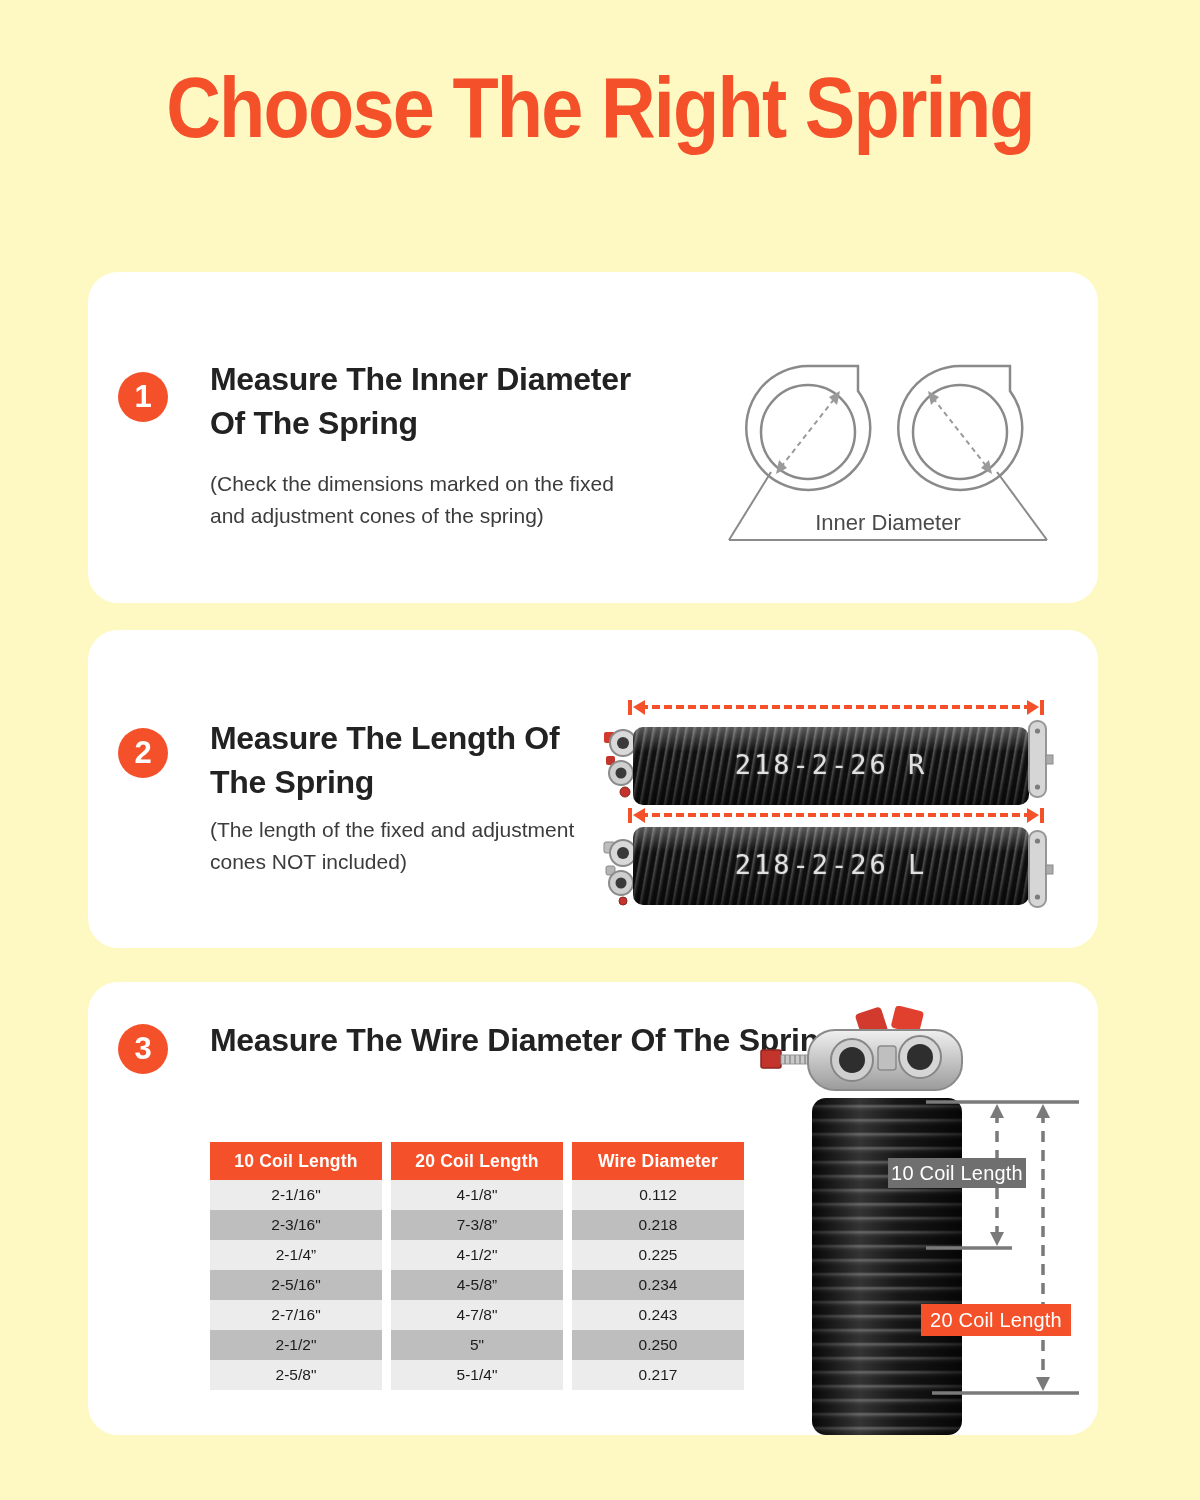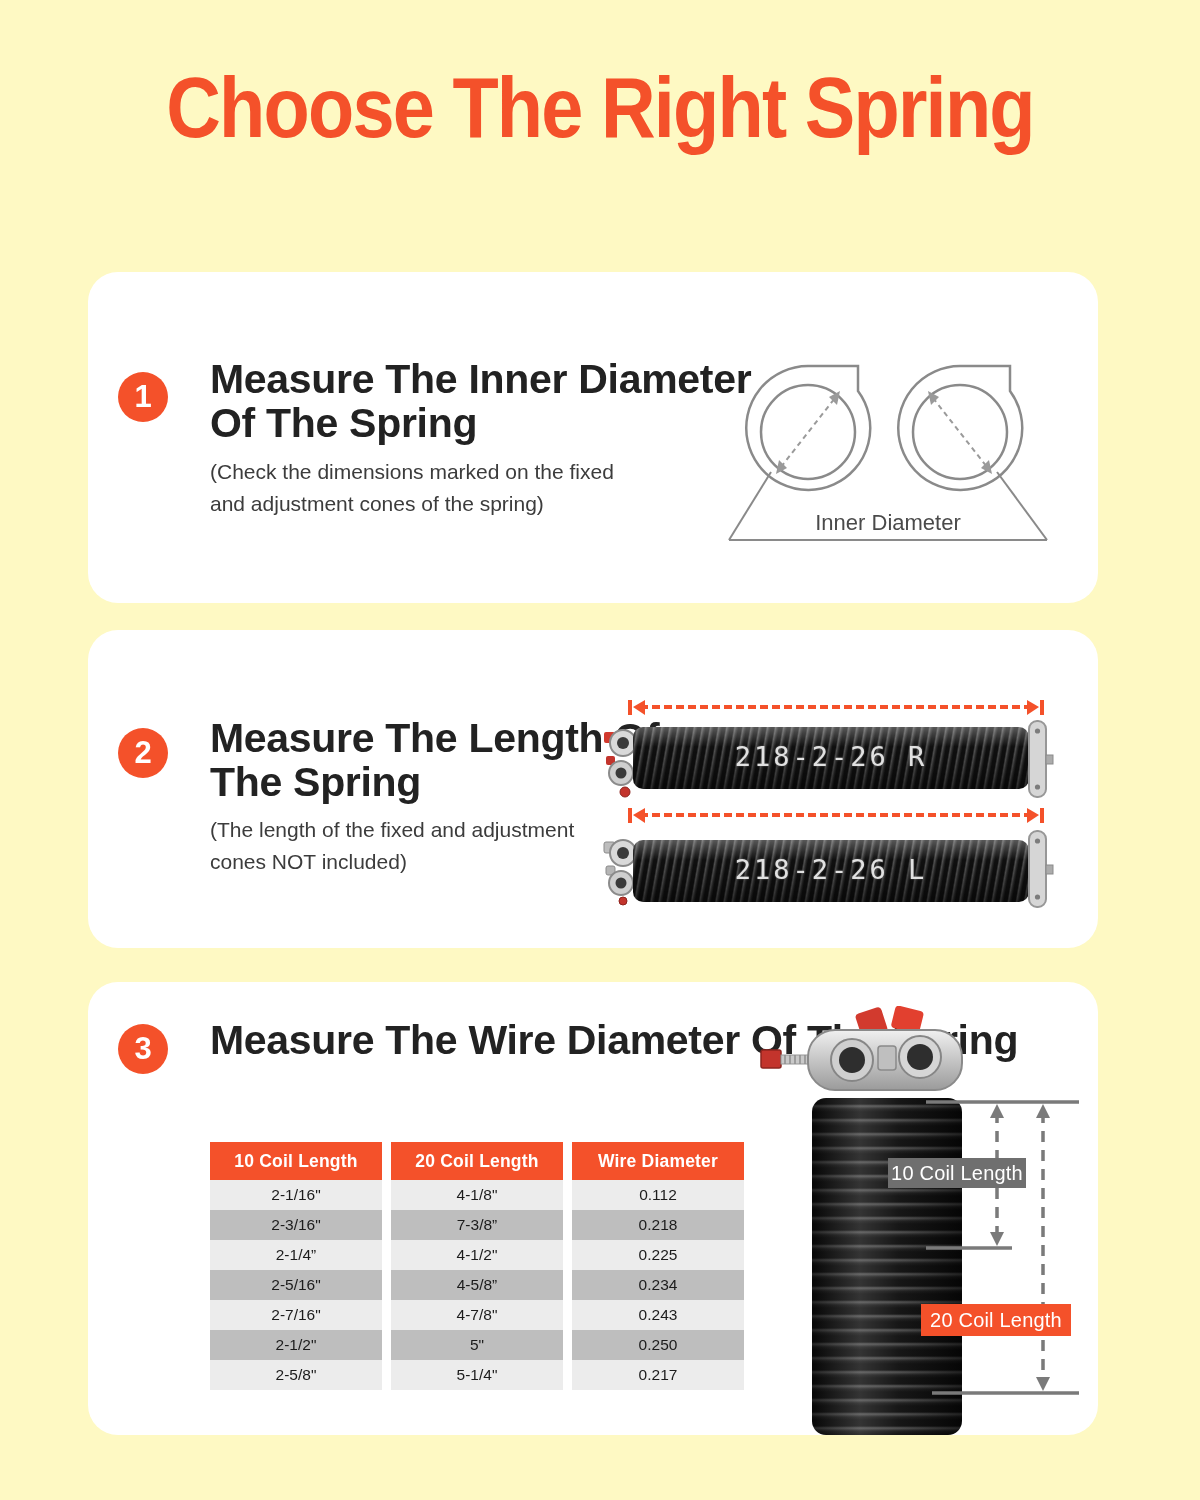--- a/index.html
+++ b/index.html
@@ -27,39 +27,39 @@
   .card{position:absolute;left:88px;width:1010px;background:#FFFFFF;border-radius:30px;}
   .card1{top:272px;height:331px;}
   .card2{top:630px;height:318px;}
   .card3{top:982px;height:453px;overflow:hidden;}
 
   .step-badge{
     position:absolute;width:50px;height:50px;border-radius:50%;
     background:var(--accent);color:#fff;font-size:31px;font-weight:700;
     display:flex;align-items:center;justify-content:center;
   }
-  .step-title{position:absolute;left:122px;font-size:41px;font-weight:700;color:#222;line-height:44px;letter-spacing:-0.3px;}
+  .step-title{position:absolute;left:122px;font-size:32px;font-weight:700;color:#222;line-height:44px;letter-spacing:-0.3px;}
   .step-note{position:absolute;left:122px;font-size:21px;font-weight:400;color:#3C3C3C;line-height:32px;}
 
   
   .diagram-svg{position:absolute;left:625px;top:78px;}
 
   
   .spring-row{position:absolute;left:515px;width:460px;height:104px;}
   .dash-arrow{position:absolute;left:25px;top:0;width:416px;height:16px;}
   .dash-arrow .line{position:absolute;top:5px;left:12px;right:12px;border-top:4px dashed var(--accent);}
   .dash-arrow .cap-l{position:absolute;left:0;top:0;width:4px;height:15px;background:var(--accent);}
   .dash-arrow .cap-r{position:absolute;right:0;top:0;width:4px;height:15px;background:var(--accent);}
   .dash-arrow .head-l{position:absolute;left:5px;top:0;width:0;height:0;
     border-top:7px solid transparent;border-bottom:8px solid transparent;border-right:12px solid var(--accent);}
   .dash-arrow .head-r{position:absolute;right:5px;top:0;width:0;height:0;
     border-top:7px solid transparent;border-bottom:8px solid transparent;border-left:12px solid var(--accent);}
 
   .coil-h{
-    position:absolute;left:30px;width:396px;height:62px;border-radius:10px;
+    position:absolute;left:30px;width:396px;height:78px;border-radius:10px;
     background:
       linear-gradient(180deg, rgba(255,255,255,.30), rgba(255,255,255,0) 32%, rgba(0,0,0,.22) 72%, rgba(0,0,0,.45)),
       repeating-linear-gradient(100deg,#0f0f0f 0px,#0f0f0f 3px,#525252 4.5px,#242424 6.5px,#0f0f0f 8px);
   }
   .coil-label{
     position:absolute;left:0;top:50%;width:100%;transform:translateY(-54%);
     text-align:center;font-family:"DejaVu Sans Mono",monospace;
     font-size:27px;letter-spacing:3px;color:rgba(233,233,233,.95);
     text-shadow:0 0 2px rgba(120,120,120,.8);
   }
@@ -99,21 +99,21 @@
   <h1 class="page-title">Choose The Right Spring</h1>
 
   <section class="card card1">
     <div class="step-badge" style="left:30px;top:100px;">
       <span>1</span>
     </div>
     <h2 class="step-title" style="top:85px;">
       <span>Measure The Inner Diameter</span><br>
       <span>Of The Spring</span>
     </h2>
-    <p class="step-note" style="top:184px;">
+    <p class="step-note" style="top:196px;">
       <span>(Check the dimensions marked on the fixed</span><br>
       <span>and adjustment cones of the spring)</span>
     </p>
 
     <svg class="diagram-svg" width="360" height="205" viewBox="0 0 360 205">
       <g stroke="#8A8A8A" stroke-width="2.5" fill="none">
 
         <path d="M95,16 A62,62 0 1 0 145,41 L145,16 Z"></path>
         <circle cx="95" cy="82" r="47"></circle>
 
@@ -190,21 +190,21 @@
       </div>
       <svg class="cone-svg" style="top:26px;" width="36" height="74" viewBox="0 0 36 74">
         <rect x="1" y="8" width="11" height="11" rx="2" fill="#BDBDBD" stroke="#8B8B8B"></rect>
         <rect x="3" y="32" width="9" height="9" rx="2" fill="#B5B5B5" stroke="#8B8B8B"></rect>
         <circle cx="20" cy="19" r="13" fill="#D9D9D9" stroke="#8B8B8B" stroke-width="2"></circle>
         <circle cx="20" cy="19" r="6" fill="#3A3A3A"></circle>
         <circle cx="18" cy="49" r="12" fill="#CFCFCF" stroke="#8B8B8B" stroke-width="2"></circle>
         <circle cx="18" cy="49" r="5.5" fill="#3A3A3A"></circle>
         <circle cx="20" cy="67" r="4" fill="#C3342C" stroke="#8E241E" stroke-width="1"></circle>
       </svg>
-      <div class="coil-h" style="top:32px;">
+      <div class="coil-h" style="top:19px;">
         <span class="coil-label">218-2-26 L</span>
       </div>
       <svg class="plate-svg" style="top:20px;" width="30" height="82" viewBox="0 0 30 82">
         <rect x="4" y="3" width="17" height="76" rx="8" fill="#D6D6D6" stroke="#979797" stroke-width="2"></rect>
         <circle cx="12.5" cy="13" r="2.6" fill="#7C7C7C"></circle>
         <circle cx="12.5" cy="69" r="2.6" fill="#7C7C7C"></circle>
         <rect x="21" y="37" width="7" height="9" fill="#ABABAB" stroke="#8B8B8B" stroke-width="1"></rect>
       </svg>
     </div>
   </section>

